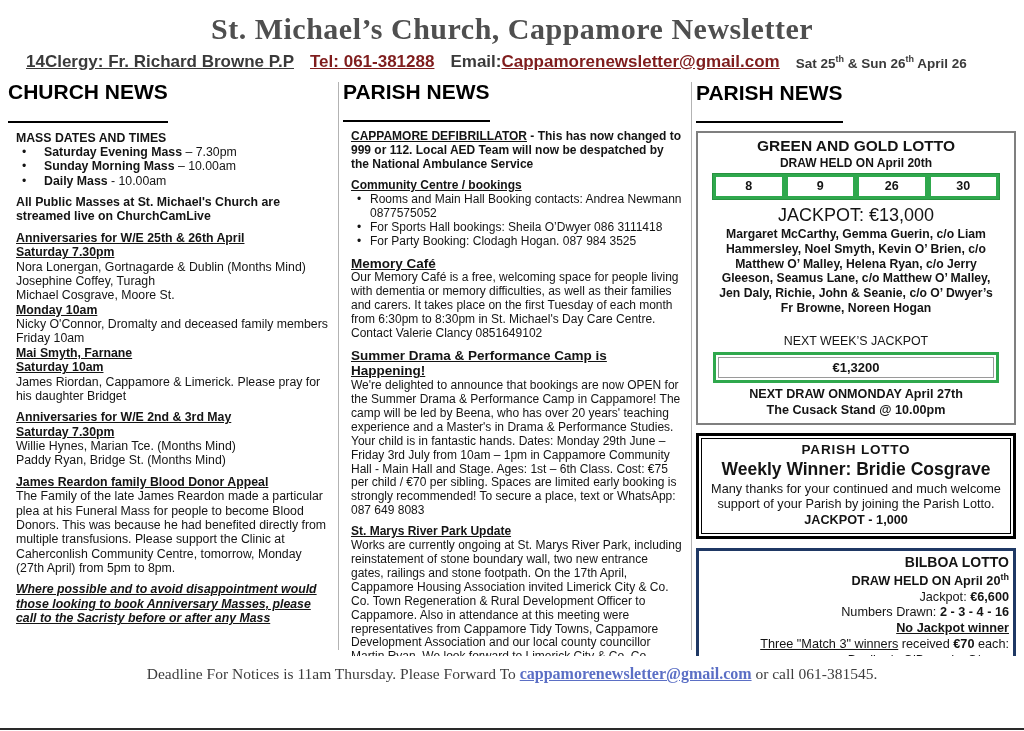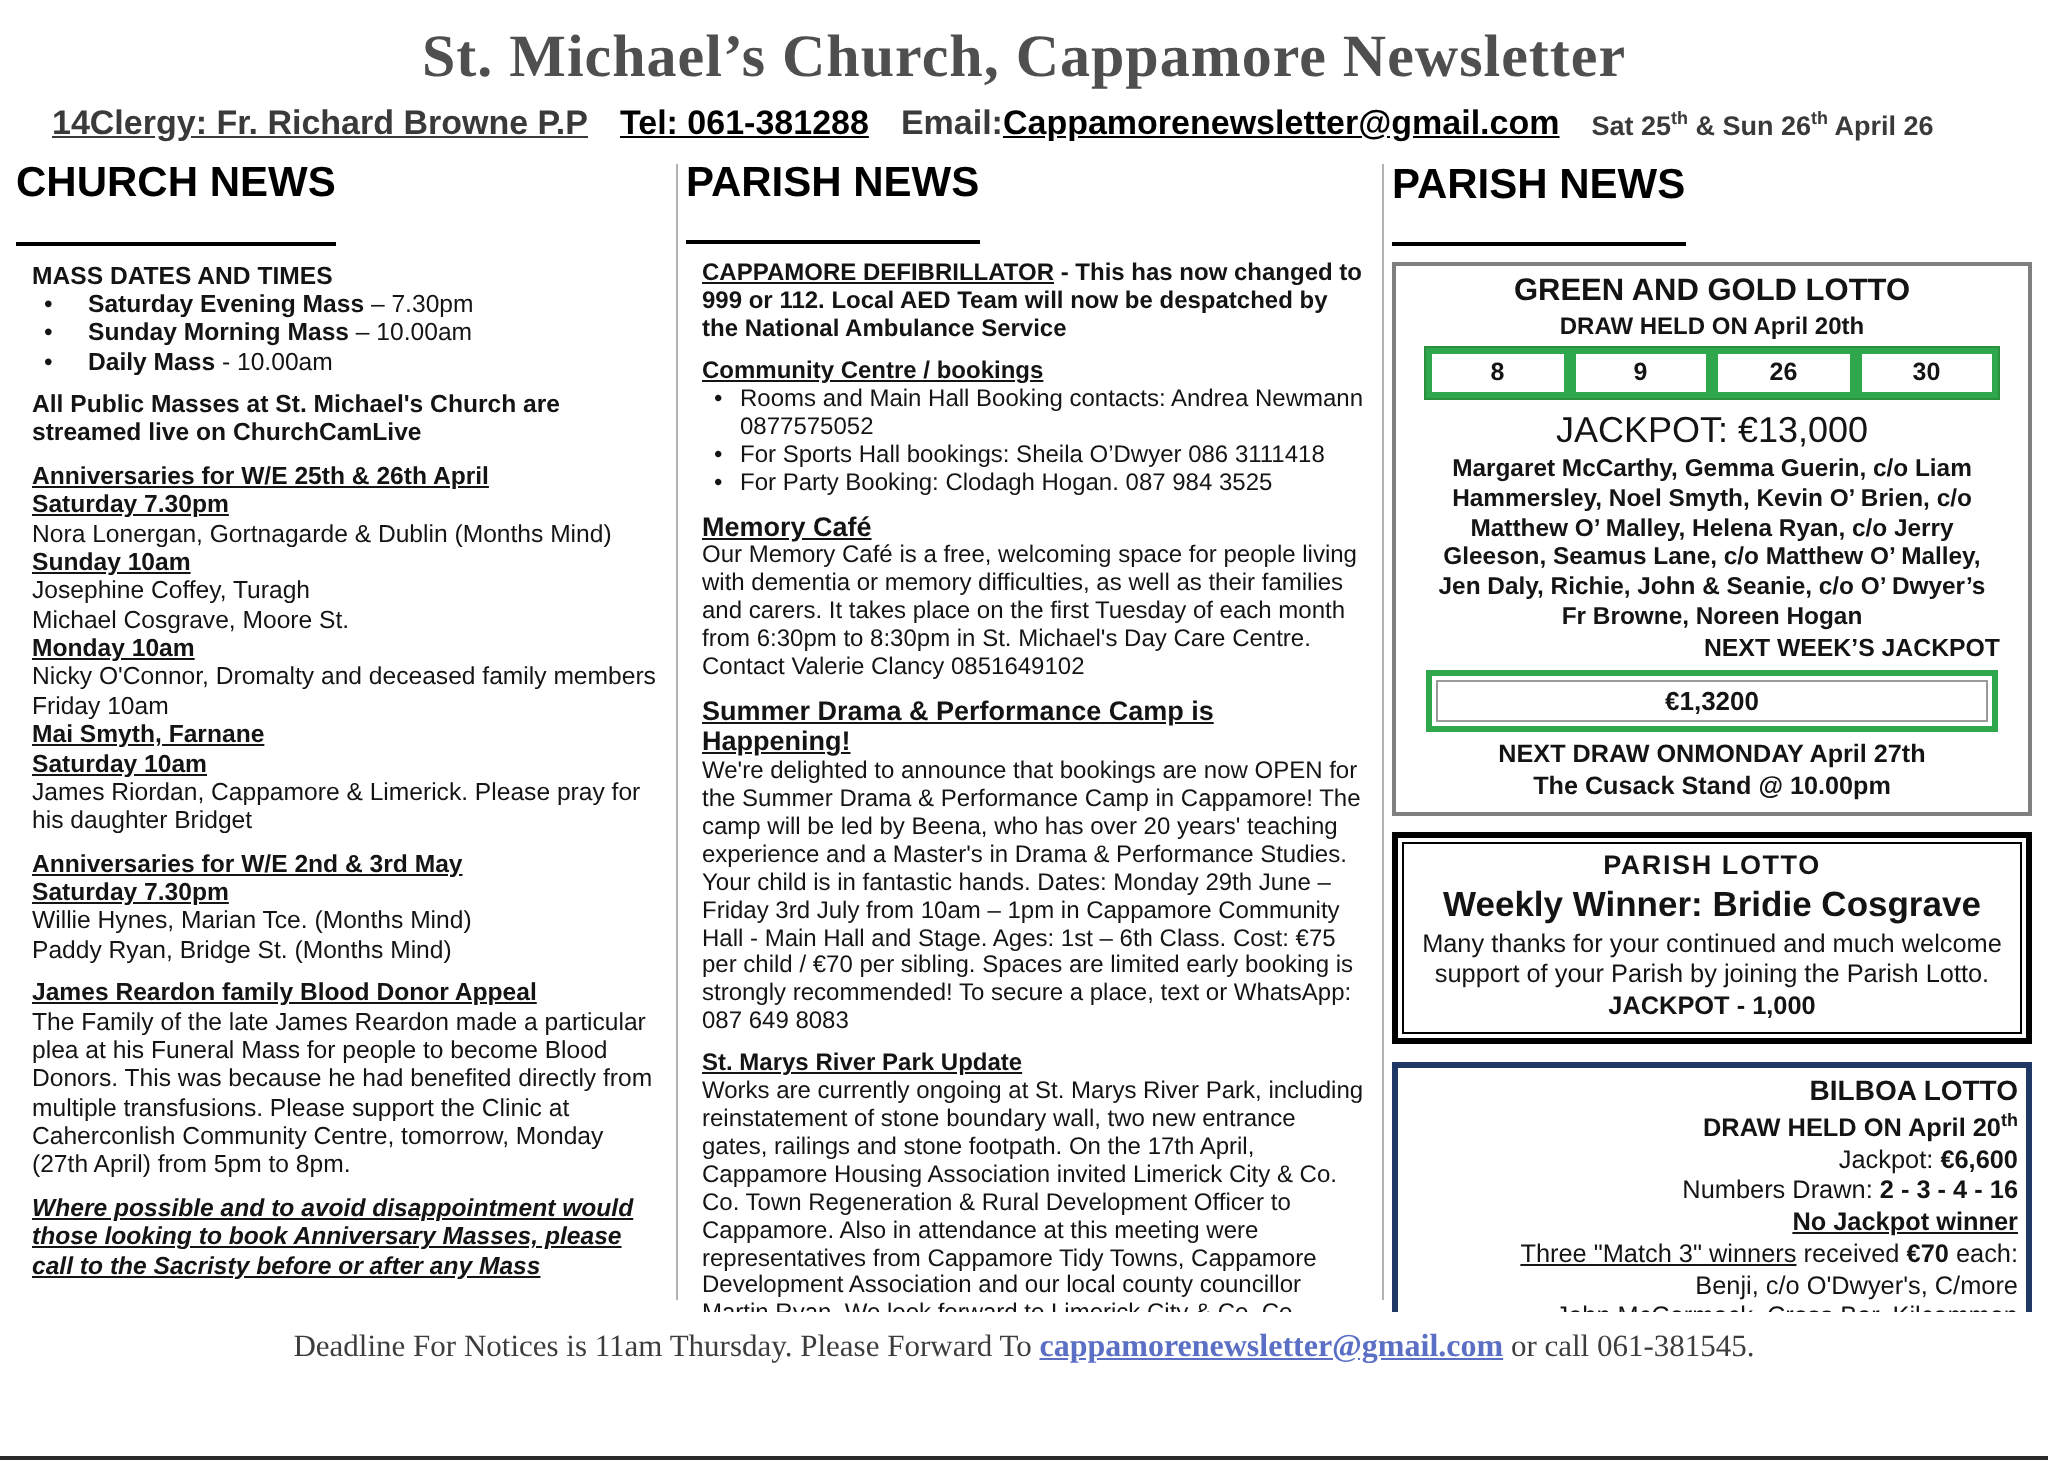--- a/index.html
+++ b/index.html
@@ -14,21 +14,21 @@
     text-align:center; font-family:"Liberation Serif", serif;
     font-weight:bold; font-size:30px; color:#4f4f4f; letter-spacing:.5px;
     margin:4px 0 6px;
   }
   .subheader {
     font-family:Liberation Sans, sans-serif; font-weight:bold; font-size:17px;
     color:#3a3a3a; padding-left:18px; display:flex; gap:16px; align-items:baseline;
     white-space:nowrap;
   }
   .u { text-decoration:underline; }
-  .link-slate { color:#000000; text-decoration:underline; cursor:pointer; }
+  .link-slate { color:#7f1d1d; text-decoration:underline; cursor:pointer; }
   .hdr-date { font-size:13.5px; color:#3a3a3a; }
   .hdr-date sup { font-size:9px; }
   
   .cols { display:flex; margin-top:8px; height:576px; overflow:hidden; }
   .vdiv { width:1px; background:#b3b3b3; margin:2px 4px 6px; }
   .col-heading { font-size:21px; font-weight:800; color:#000; margin-bottom:8px; }
   .col-heading span { border-bottom:2.5px solid #000; padding-bottom:16px; display:inline-block; }
   .col-left  { width:326px; font-size:12.3px; line-height:1.17; }
   .col-mid   { width:344px; font-size:12px;   line-height:1.16; }
   .col-right { flex:1; font-size:12.4px; line-height:1.2; }
@@ -41,21 +41,21 @@
   .bullet-row .dot { width:22px; flex:none; }
   .mid-bullet .dot { width:13px; }
   
   .gg-box { border:2px solid #7f7f7f; padding:4px 14px 5px; text-align:center; background:#fff; }
   .gg-title { font-size:15.5px; font-weight:bold; }
   .gg-draw  { font-size:12px; font-weight:bold; margin-bottom:3px; }
   .strip { background:#2fa84d; border:1px solid #27913f; padding:3px; display:flex; gap:6px; margin-bottom:5px; }
   .strip .cell { flex:1; background:#ffffff; font-weight:bold; font-size:12.5px; padding:2px 0; }
   .gg-jackpot { font-weight:normal; font-size:18px; }
   .gg-winners { font-weight:bold; font-size:12.2px; line-height:1.22; }
-  .gg-nextweek { font-weight:bold; font-size:12.4px; margin-top:1px;text-align:right; }
+  .gg-nextweek { font-weight:normal; font-size:12.4px; margin-top:18px; }
   .amount { border:3px solid #2fa84d; padding:2px; margin:3px 1px 4px; }
   .amount-inner { border:1px solid #9a9a9a; font-weight:bold; font-size:13px; padding:2px 0; }
   .gg-foot { font-weight:bold; font-size:12.6px; }
   .pl-box { border:3px solid #000; padding:2px; margin-top:8px; background:#fff; }
   .pl-inner { border:1px solid #000; text-align:center; padding:3px 6px 5px; }
   .pl-title { font-weight:bold; font-size:13.5px; letter-spacing:.8px; }
   .pl-winner { font-weight:bold; font-size:17.5px; margin:1px 0 2px; }
   .pl-thanks { font-size:12.7px; line-height:1.22; }
   .bb-box { border:3px solid #1f3864; margin-top:9px; text-align:right;
             padding:3px 4px 5px; font-size:12.7px; line-height:1.24; background:#fff; }
@@ -101,21 +101,20 @@
           <div class="bullet-row">
               <span class="dot">•</span>
               <span><span class="b">Daily Mass</span><span> - 10.00am</span></span>
             </div>
         </div>
         <div class="sec b">All Public Masses at St. Michael's Church are streamed live on ChurchCamLive</div>
         <div class="sec">
           <div class="tu">Anniversaries for W/E 25th &amp; 26th April</div>
           <div class="tu">Saturday 7.30pm</div>
           <div>Nora Lonergan, Gortnagarde &amp; Dublin (Months Mind)</div>
-          <div class="tu">Sunday 10am</div>
           <div>Josephine Coffey, Turagh</div>
           <div>Michael Cosgrave, Moore St.</div>
           <div class="tu">Monday 10am</div>
           <div>Nicky O'Connor, Dromalty and deceased family members</div>
           <div>Friday 10am</div>
           <div class="tu">Mai Smyth, Farnane</div>
           <div class="tu">Saturday 10am</div>
           <div>James Riordan, Cappamore &amp; Limerick.  Please pray for his daughter Bridget</div>
         </div>
         <div class="sec">

